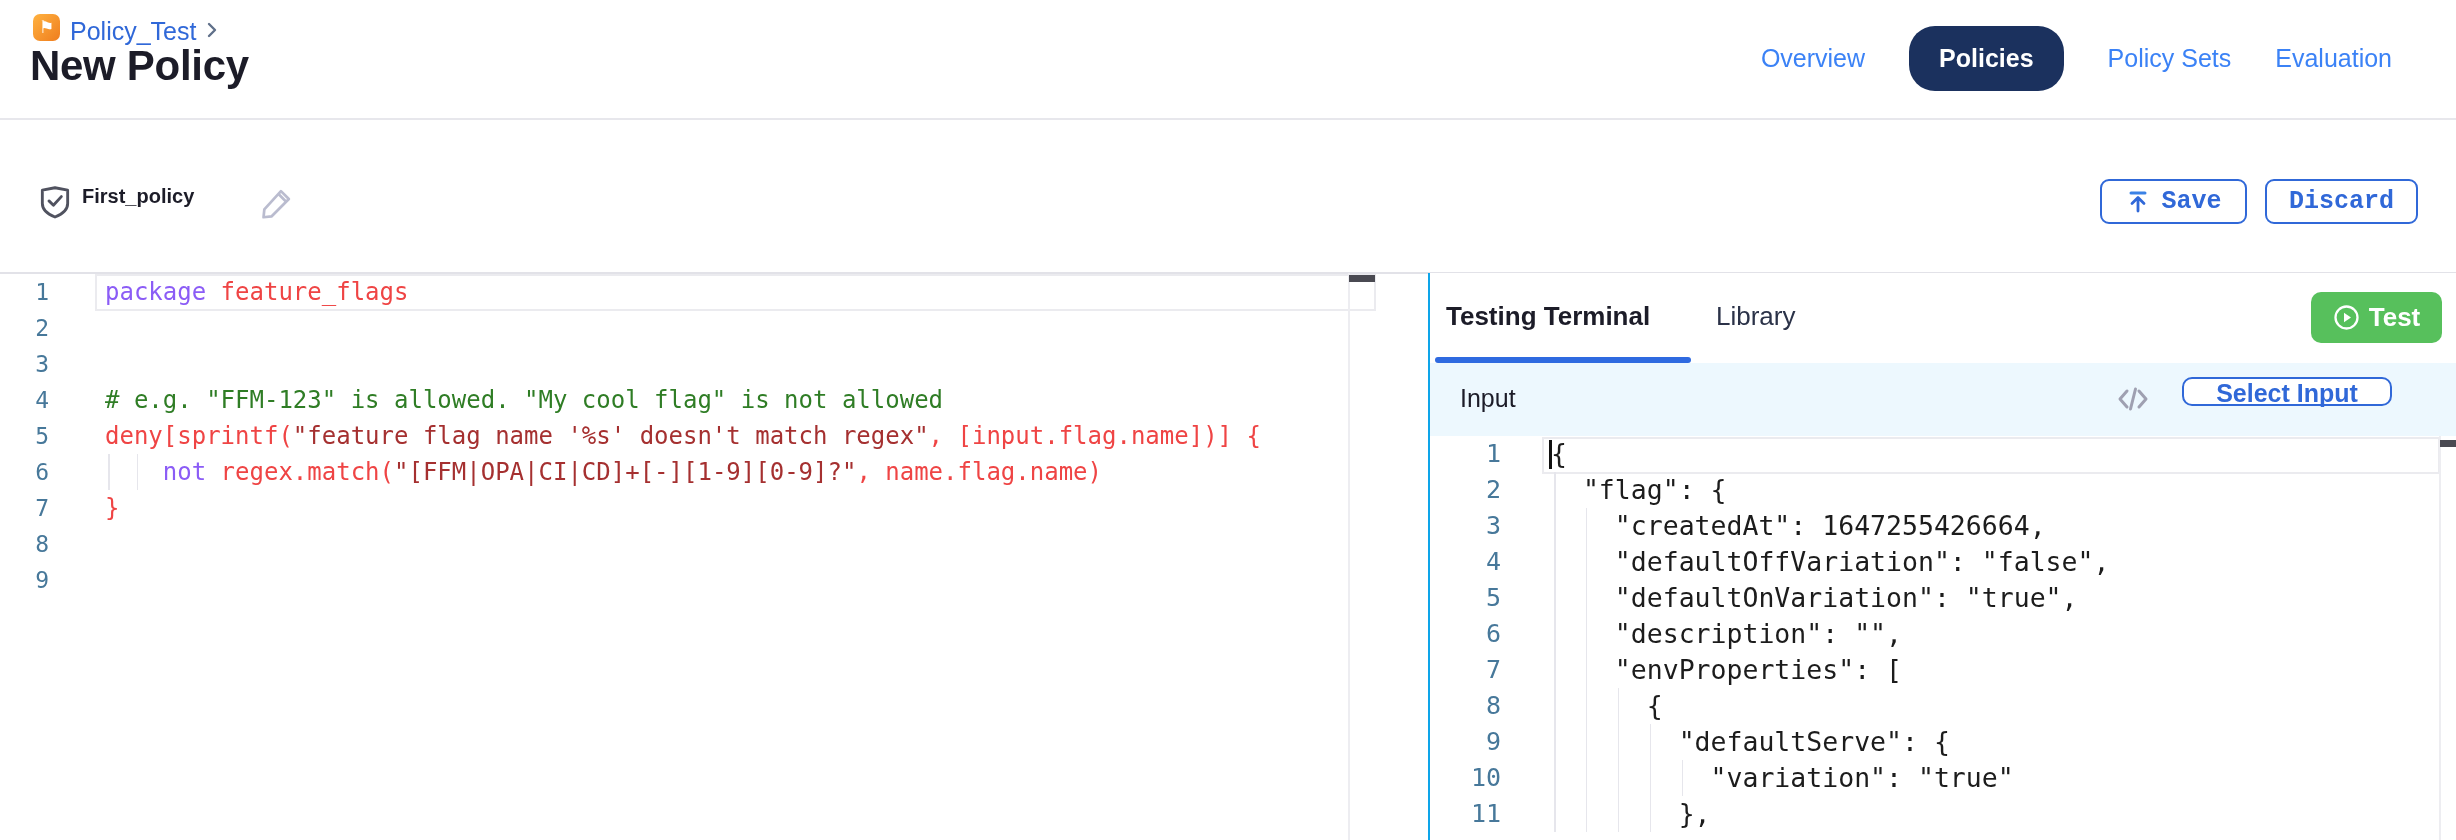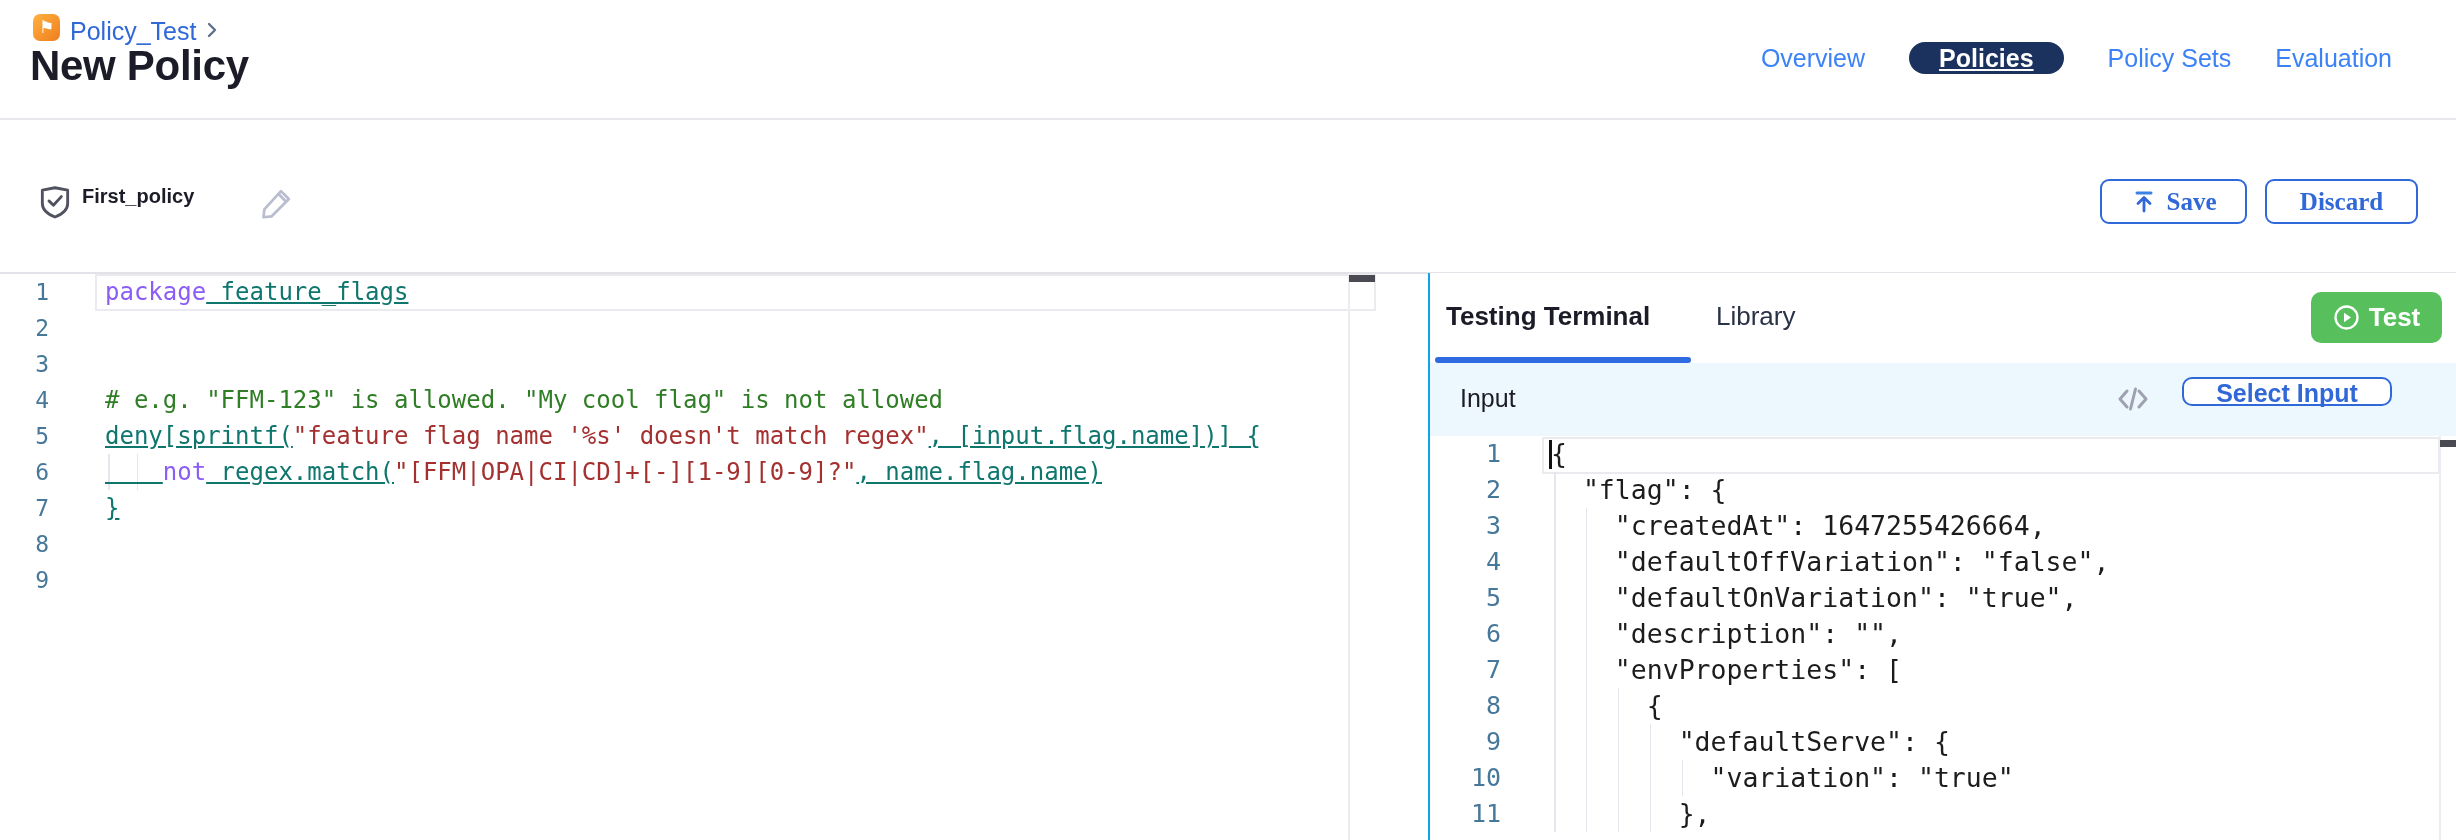--- a/index.html
+++ b/index.html
@@ -13,42 +13,42 @@
   
   .crumb-icon { left:33px; top:14px; width:27px; height:27px; border-radius:7px;
     background: linear-gradient(135deg,#ffb240,#ef7d1e);
     display:flex; align-items:center; justify-content:center; color:#fff; font-size:17px; }
   .crumb-link { left:70px; top:17px; font-size:25px; font-weight:500; color:#3068d8; cursor:pointer; }
   .crumb-chev { left:203px; top:21px; }
   .page-title { left:30px; top:42px; font-size:42px; font-weight:700; letter-spacing:-0.3px; }
   .nav { right:64px; top:34px; height:48px; display:flex; align-items:center; gap:44px; }
   .nav-link { font-size:25px; font-weight:500; color:#3b82f6; cursor:pointer; white-space:nowrap; }
   .nav-pill { background:#1b315e; color:#fff; font-weight:700; border-radius:26px;
-    padding:0 30px; height:32px; display:flex; align-items:center;text-decoration:underline; }
+    padding:0 30px; height:65px; display:flex; align-items:center; }
   .hdr-divider { top:118px; left:0; right:0; height:2px; background:#e7e7ec; }
 
   
   .policy-name { left:82px; top:185px; font-size:20px; font-weight:700; }
   .btn-outline { height:45px; background:#fff; border:2px solid #3068d8; border-radius:9px;
     color:#3068d8; font-size:25px; font-weight:600; display:flex; align-items:center;
-    justify-content:center; gap:10px; cursor:pointer; font-family:Liberation Serif, serif; }
+    justify-content:center; gap:10px; cursor:pointer; font-family:Liberation Mono, monospace; }
   .save-btn { left:2100px; top:179px; width:147px; }
   .discard-btn { left:2265px; top:179px; width:153px; }
 
   
   .content-top-border { top:272px; left:0; right:0; height:2px; background:#e2e2e8; }
 
   
   .code-row { position:relative; width:100%; }
   .code-num { position:absolute; top:0; text-align:right; color:#47789a;
     font-family:"DejaVu Sans Mono", monospace; }
   .code-text { position:absolute; top:0; white-space:pre;
     font-family:"DejaVu Sans Mono", monospace; color:#1c1c1c; }
   .guide { position:absolute; top:0; width:1.5px; height:100%; background:#e6e6ec; }
-  .c-kw { color:#8b5cf6; } .c-cm { color:#2f7d25; } .c-str { color:#a53030; } .c-pl { color:#0f766e;text-decoration:underline; }
+  .c-kw { color:#8b5cf6; } .c-cm { color:#2f7d25; } .c-str { color:#a53030; } .c-pl { color:#ef4444; }
 
   
   .rego { left:0; top:274px; width:1384px; bottom:0; }
   .rego .code-row { height:36px; line-height:36px; font-size:24px; }
   .rego .code-num { left:0; width:49px; font-size:23px; }
   .rego .code-text { left:105px; }
   .rego-hl { left:95px; top:274px; width:1281px; height:37px; border:2px solid #ebebef; background:#fff; }
   .rego-track { left:1348px; top:273px; bottom:0; width:2px; background:#ededf1; }
   .rego-thumb { left:1349px; top:275px; width:26px; height:7px; background:#4a4a52; }
 

